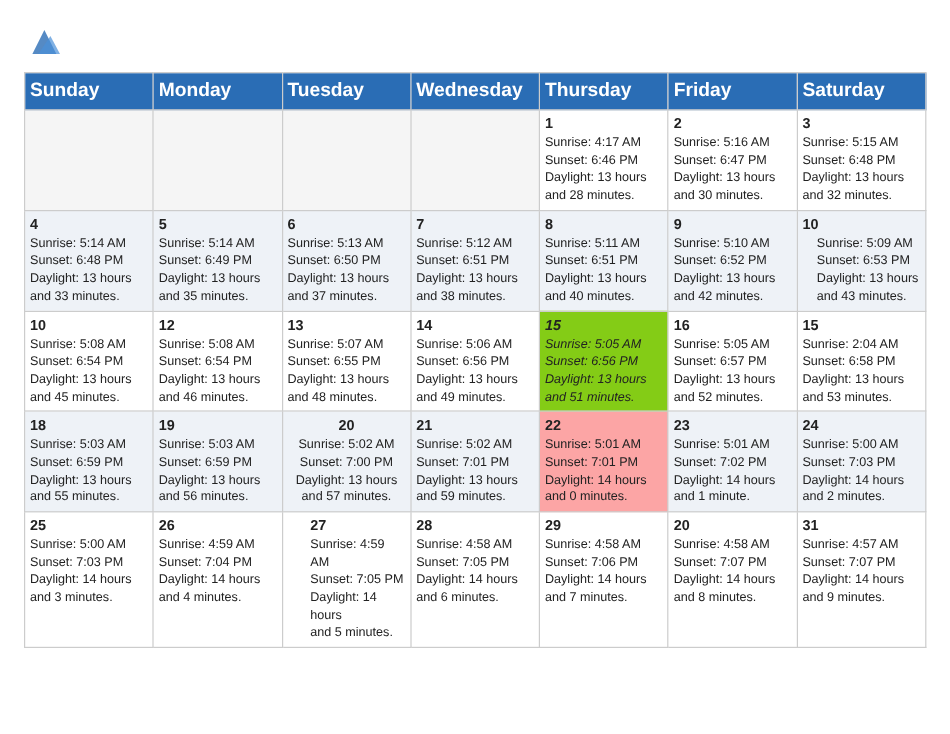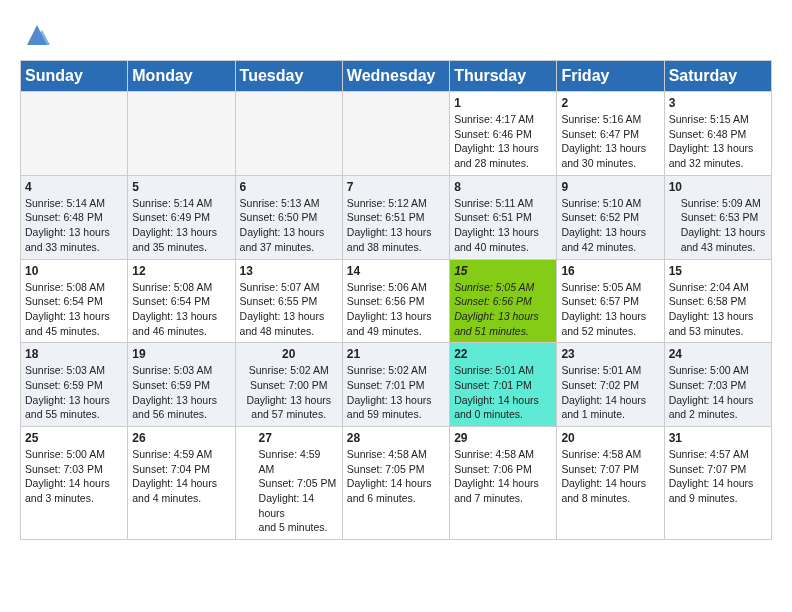--- a/index.html
+++ b/index.html
@@ -272,21 +272,21 @@
 Daylight: 13 hours
 and 57 minutes.</div>
         </td>
         <td style="background: rgb(238, 242, 247);">
           <span class="day-number">21</span>
           <div class="day-info" style="white-space: pre-line;">Sunrise: 5:02 AM
 Sunset: 7:01 PM
 Daylight: 13 hours
 and 59 minutes.</div>
         </td>
-        <td style="background: #5eead4;">
+        <td style="background: #fca5a5;">
           <span class="day-number">22</span>
           <div class="day-info" style="white-space: pre-line;">Sunrise: 5:01 AM
 Sunset: 7:01 PM
 Daylight: 14 hours
 and 0 minutes.</div>
         </td>
         <td style="background: rgb(238, 242, 247);">
           <span class="day-number">23</span>
           <div class="day-info" style="white-space: pre-line;">Sunrise: 5:01 AM
 Sunset: 7:02 PM

